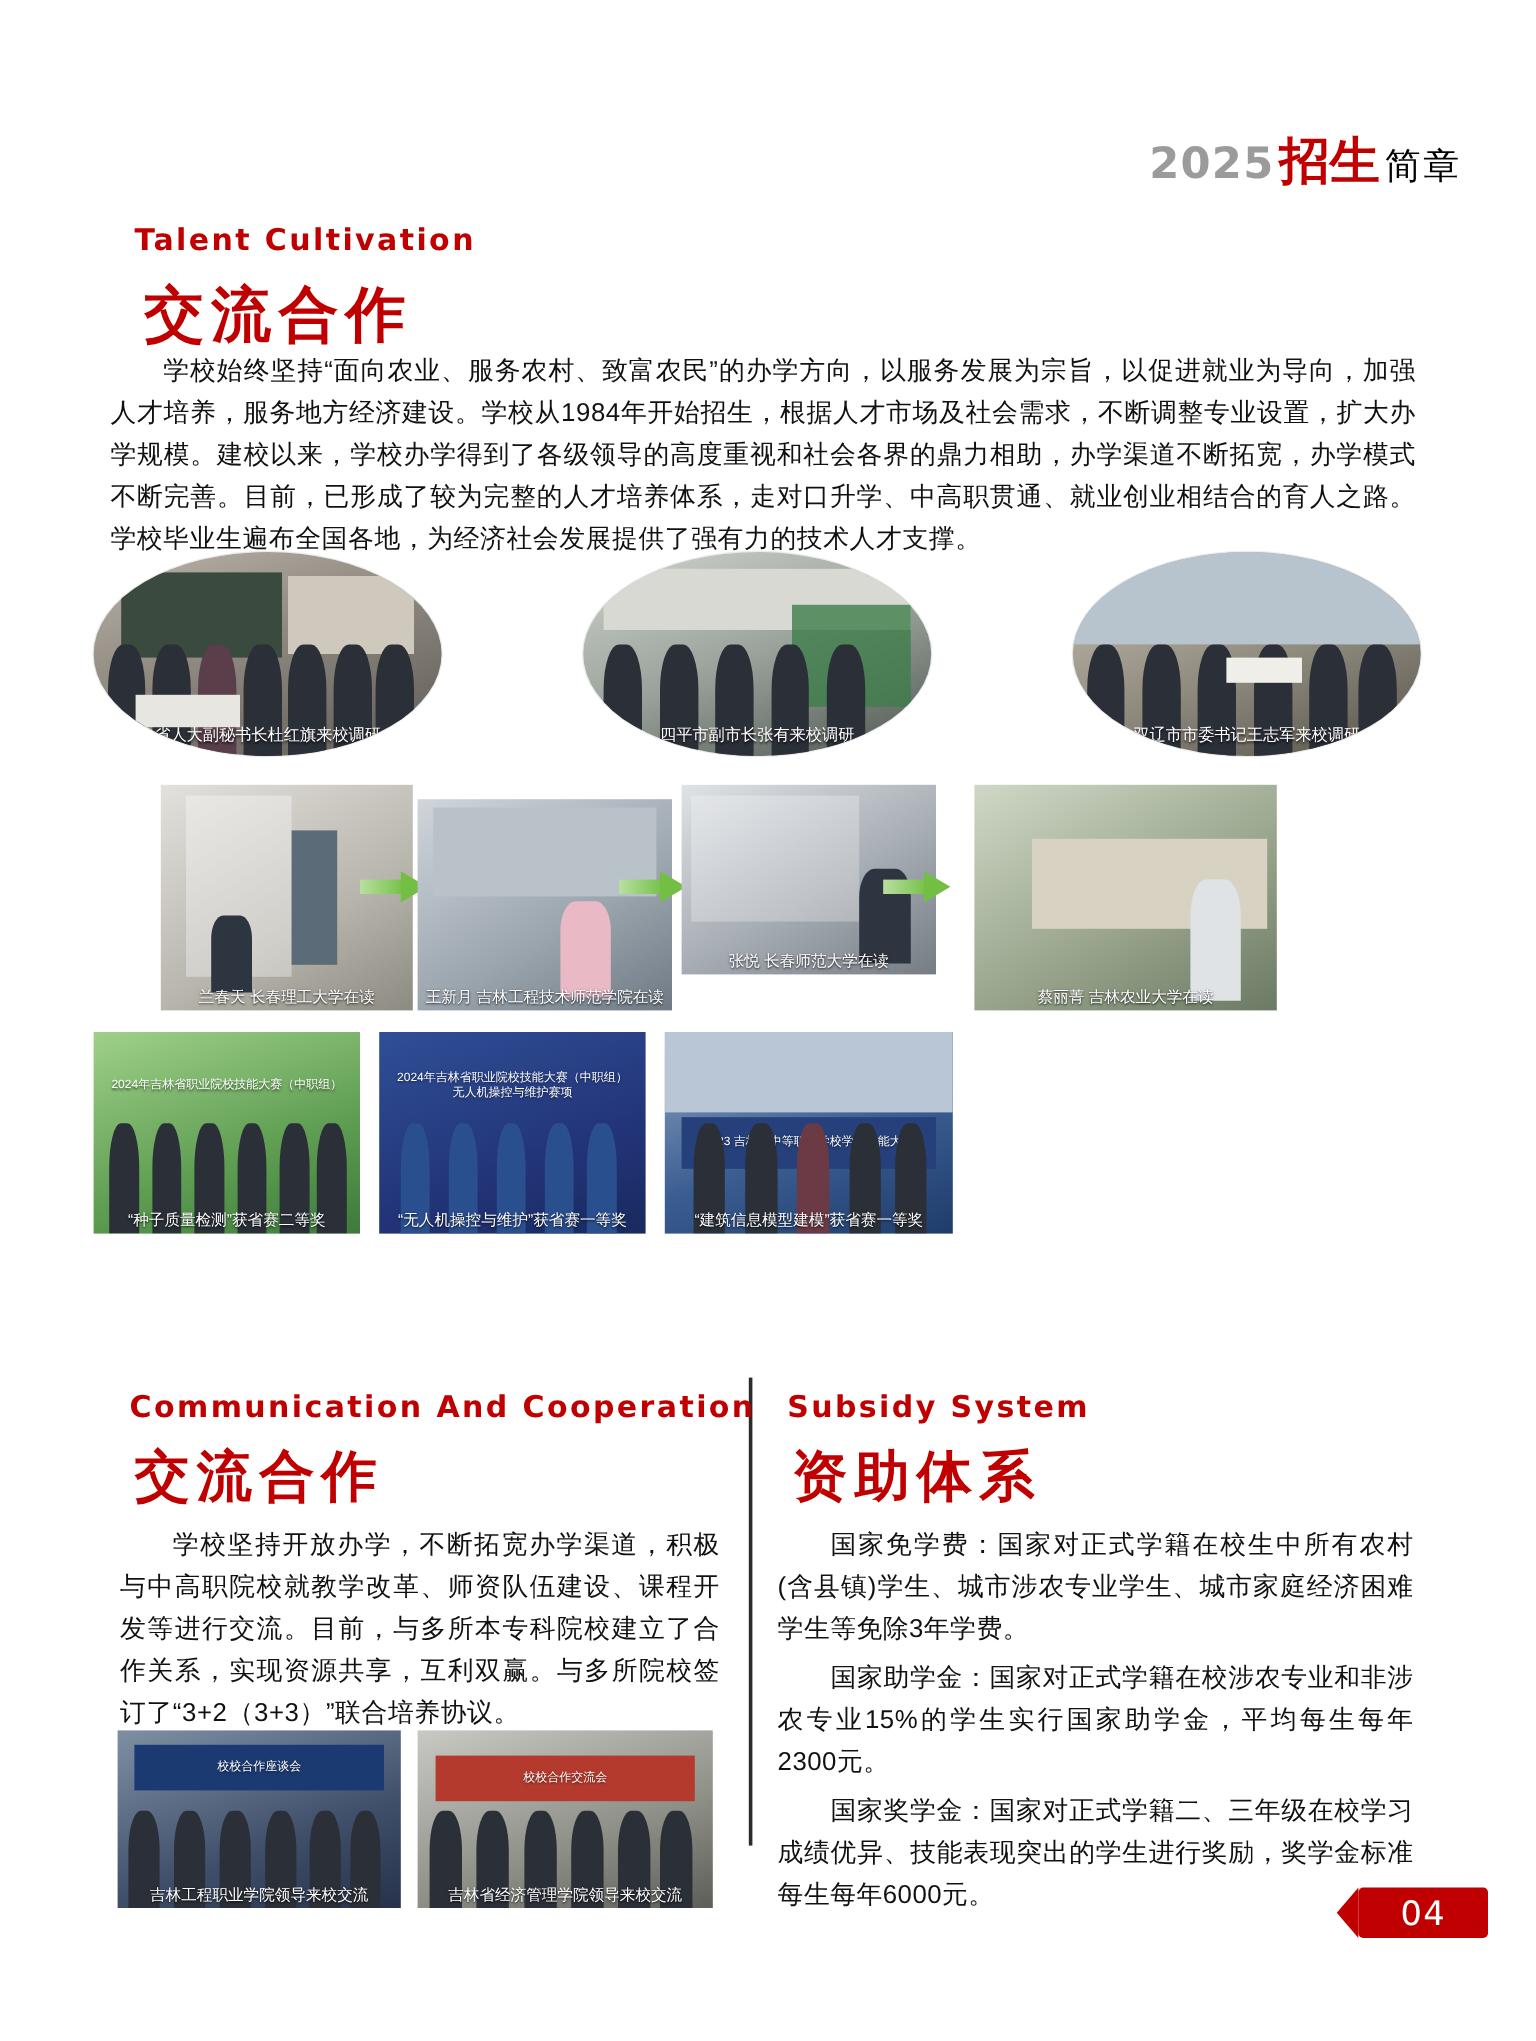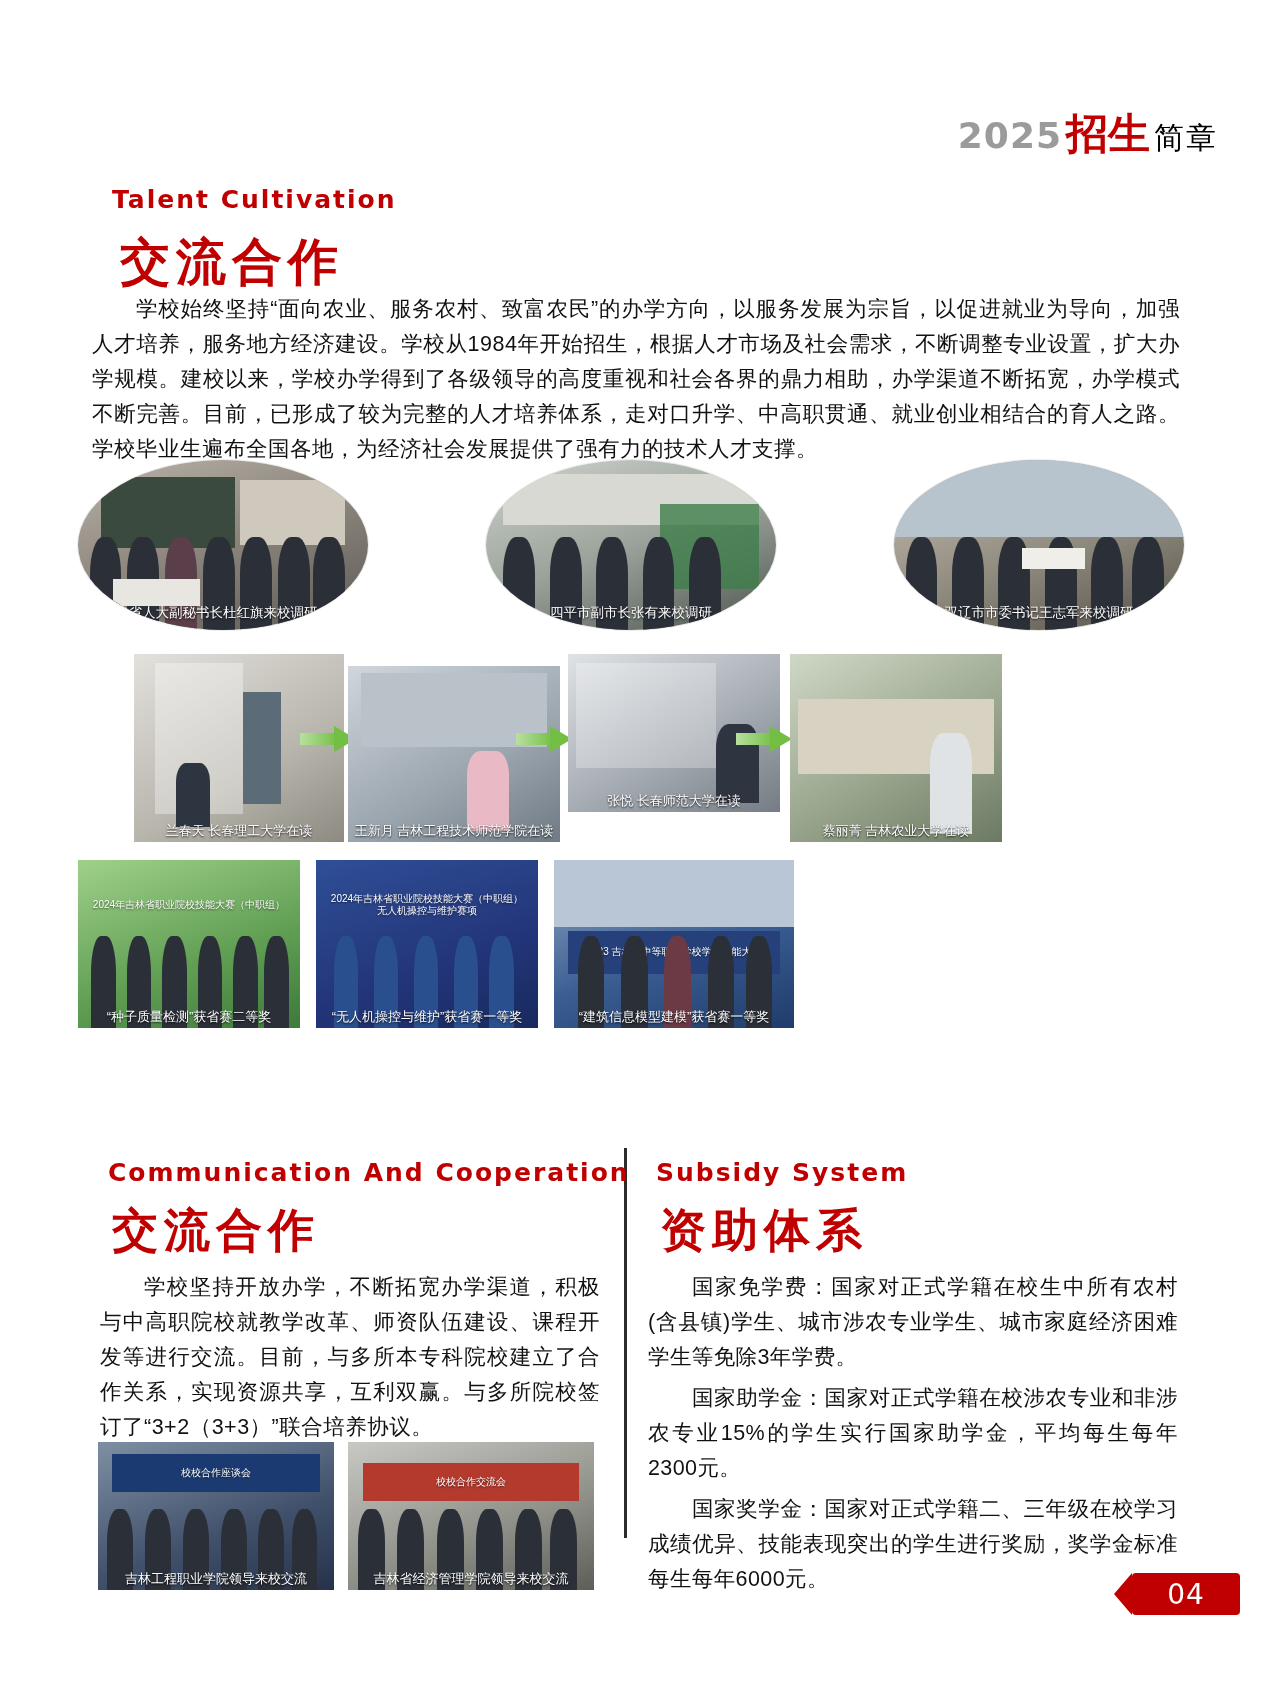--- a/index.html
+++ b/index.html
@@ -226,21 +226,21 @@
     <div class="photo" style="left:568px;top:0;width:212px;height:158px;background:linear-gradient(150deg,#dfe2e6,#a7adb4 55%,#767c84);">
       <div class="ph">
         <div style="position:absolute;left:4%;top:6%;width:66%;height:66%;background:rgba(255,255,255,.28);"></div>
         <div style="position:absolute;left:70%;bottom:6%;width:20%;height:50%;background:#2f3540;border-radius:30% 30% 0 0;"></div>
       </div>
       <div class="cap">张悦  长春师范大学在读</div>
     </div>
 
     <div class="arrow" style="left:736px;top:72px;"></div>
 
-    <div class="photo" style="left:790px;top:0;width:212px;height:188px;background:linear-gradient(150deg,#cfd8c6,#9aa68e 55%,#6d7a63);">
+    <div class="photo" style="left:812px;top:0;width:212px;height:188px;background:linear-gradient(150deg,#cfd8c6,#9aa68e 55%,#6d7a63);padding-left:40px;">
       <div class="ph">
         <div style="position:absolute;left:4%;top:24%;width:92%;height:40%;background:#d8d2c2;"></div>
         <div style="position:absolute;left:66%;bottom:4%;width:20%;height:54%;background:#dfe3e6;border-radius:30% 30% 0 0;"></div>
       </div>
       <div class="cap">蔡丽菁  吉林农业大学在读</div>
     </div>
   </div>
 
   <div style="position:absolute;left:0;top:860px;width:1280px;height:172px;">
 

